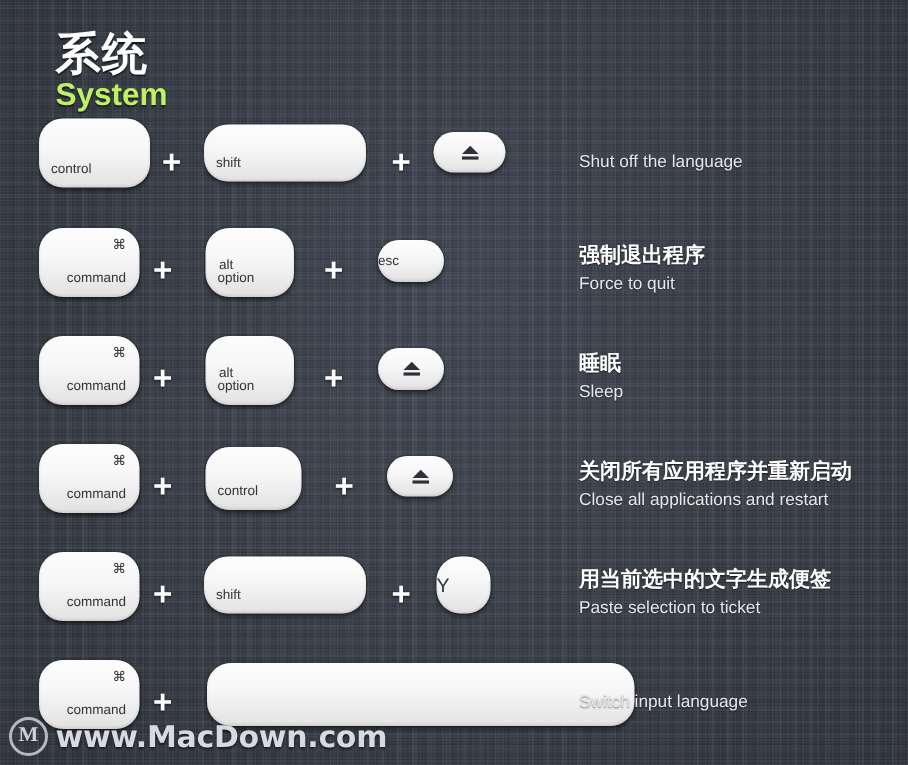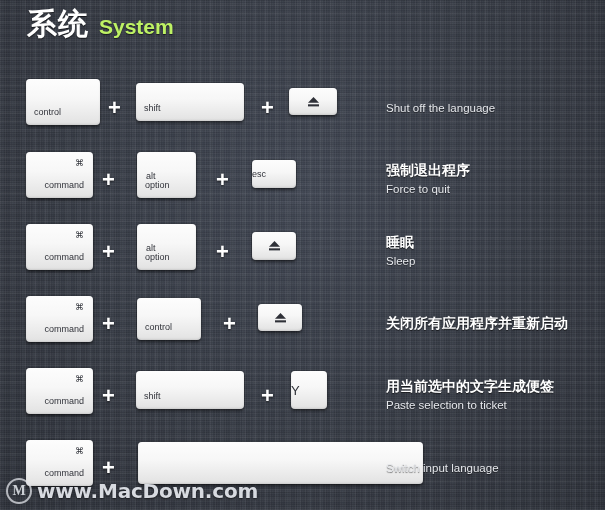--- a/index.html
+++ b/index.html
@@ -17,39 +17,39 @@
       repeating-linear-gradient(0deg, rgba(255,255,255,0.035) 0px, rgba(255,255,255,0.035) 1px, rgba(0,0,0,0.045) 1px, rgba(0,0,0,0.045) 2px, rgba(255,255,255,0.015) 2px, rgba(255,255,255,0.015) 3px, rgba(0,0,0,0.02) 3px, rgba(0,0,0,0.02) 4px),
       repeating-linear-gradient(90deg, rgba(255,255,255,0.04) 0px, rgba(255,255,255,0.04) 1px, rgba(0,0,0,0.05) 1px, rgba(0,0,0,0.05) 2px, rgba(255,255,255,0.012) 2px, rgba(255,255,255,0.012) 3px, rgba(0,0,0,0.025) 3px, rgba(0,0,0,0.025) 5px),
       repeating-linear-gradient(0deg, rgba(255,255,255,0.02) 0px, rgba(255,255,255,0.02) 3px, rgba(0,0,0,0.03) 3px, rgba(0,0,0,0.03) 9px),
       repeating-linear-gradient(90deg, rgba(255,255,255,0.018) 0px, rgba(255,255,255,0.018) 4px, rgba(0,0,0,0.028) 4px, rgba(0,0,0,0.028) 11px),
       radial-gradient(ellipse at 50% 38%, #434956 0%, #383d47 55%, #2e323b 100%);
     z-index:0;
   }
   #page{position:absolute;inset:0;z-index:2;}
 
   
-  #header{position:absolute;left:27px;top:9px;display:flex;align-items:baseline;}
+  #header{position:absolute;left:27px;top:22px;display:flex;align-items:baseline;flex-direction:column;}
   #title-cn{
     font-size:30px;font-weight:bold;color:#ffffff;letter-spacing:1px;
     font-family:"DejaVu Sans","Liberation Sans",sans-serif;
     text-shadow:0 1px 1px rgba(0,0,0,0.6);line-height:1;
   }
   #title-en{
     font-size:21px;font-weight:bold;color:#bef264;margin-left:10px;
     text-shadow:0 1px 1px rgba(0,0,0,0.55);
   }
 
   
   .row{position:absolute;left:0;right:0;height:60px;}
   .keyzone{position:absolute;left:26px;top:0;height:60px;}
 
   
   .key{
     position:absolute;
-    border-radius:4px;
+    border-radius:16px;
     background:linear-gradient(to bottom,#fdfdfd 0%,#f7f7f7 42%,#eaeaea 78%,#e2e2e2 100%);
     box-shadow:
       0 1px 0 rgba(255,255,255,0.35) inset,
       0 -1px 2px rgba(0,0,0,0.10) inset,
       0 2px 3px rgba(0,0,0,0.45),
       0 0 0 1px rgba(0,0,0,0.10);
     box-sizing:border-box;
   }
   .key span{
     position:absolute;
@@ -211,20 +211,21 @@
         <span class="eject-wrap">
           <svg class="eject" width="13" height="11" viewBox="0 0 13 11" aria-hidden="true">
             <polygon points="6.5,0.6 12,6.2 1,6.2" fill="#2f3138"></polygon>
             <rect x="1" y="7.8" width="11" height="2.1" fill="#2f3138"></rect>
           </svg>
         </span>
       </div>
     </div>
     <div class="desc">
       <div class="cn">关闭所有应用程序并重新启动</div>
+      <div class="en">Close all applications and restart</div>
     </div>
   </div>
 
   <div class="row" style="top:366px;">
     <div class="keyzone">
       <div class="key" style="left:0px;top:2px;width:67px;height:46px;">
         <span class="lbl-tr glyph glyph-cmd">⌘</span>
         <span class="lbl-br">command</span>
       </div>
       <div class="plus" style="left:76px;">+</div>

